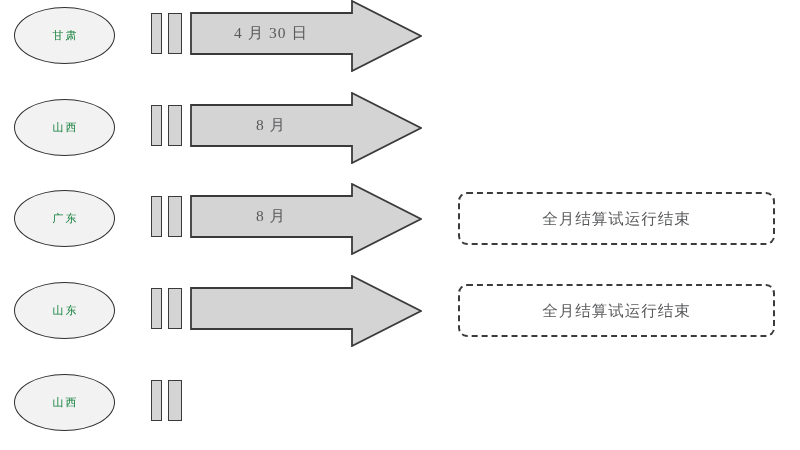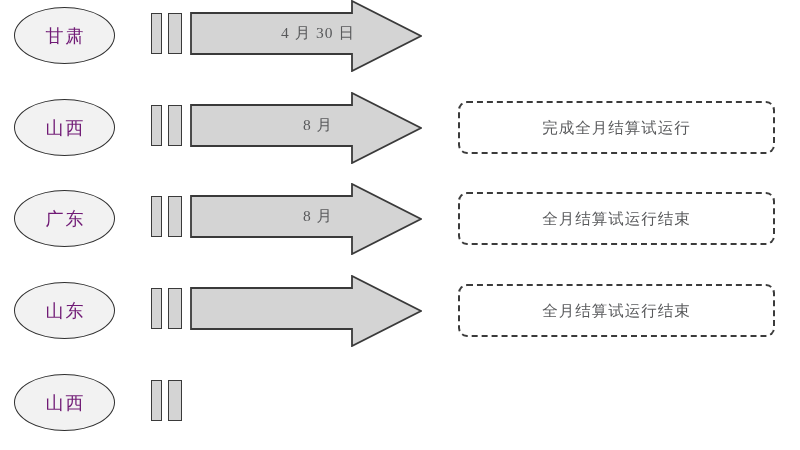--- a/index.html
+++ b/index.html
@@ -34,22 +34,22 @@
     height: 57px;
     border: 1.6px solid #2f2f2f;
     border-radius: 50% / 50%;
     background: #f2f2f2;
     box-sizing: border-box;
     display: flex;
     align-items: center;
     justify-content: center;
   }
   .region-label {
-    font-size: 18px;
-    color: #701a75;
+    font-size: 11px;
+    color: #15803d;
     letter-spacing: 2px;
     line-height: 1;
     text-indent: 2px;
   }
   
   .tick {
     position: absolute;
     background: #d4d4d4;
     border: 1.8px solid #3a3a3a;
     box-sizing: border-box;
@@ -71,21 +71,20 @@
     top: 13px;
     width: 162px;
     height: 41px;
     display: flex;
     align-items: center;
     justify-content: center;
     font-size: 15.5px;
     color: #58595b;
     letter-spacing: 1px;
     pointer-events: none;
-    margin-left: 47px;
   }
   
   .outcome {
     position: absolute;
     left: 458px;
     top: 9px;
     width: 317px;
     height: 53px;
     border: 2px dashed #3b3b3b;
     border-radius: 9px;
@@ -127,23 +126,20 @@
       <span class="region-label">山西</span>
     </div>
     <div class="tick tick-1"></div>
     <div class="tick tick-2"></div>
     <div class="arrow-wrap">
       <svg width="232" height="72" viewBox="0 0 232 72" xmlns="http://www.w3.org/2000/svg">
         <polygon points="1,13 162,13 162,1 231,36 162,71 162,54 1,54" fill="#d4d4d4" stroke="#3a3a3a" stroke-width="1.8" stroke-linejoin="miter"></polygon>
       </svg>
       <div class="arrow-label">8 月</div>
     </div>
-    <div class="outcome">
-      <span class="outcome-label">完成全月结算试运行</span>
-    </div>
   </div>
 
   <div class="row" style="top:183px;">
     <div class="region">
       <span class="region-label">广东</span>
     </div>
     <div class="tick tick-1"></div>
     <div class="tick tick-2"></div>
     <div class="arrow-wrap">
       <svg width="232" height="72" viewBox="0 0 232 72" xmlns="http://www.w3.org/2000/svg">

